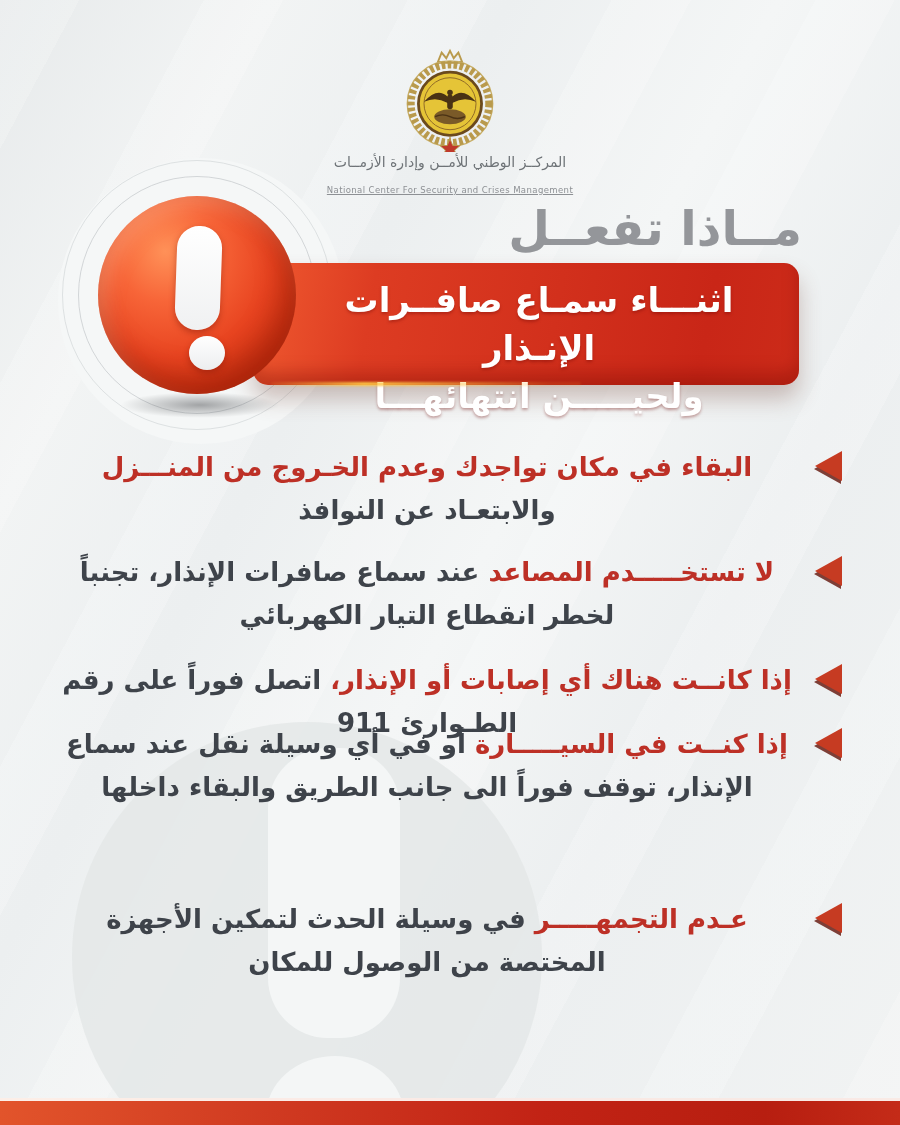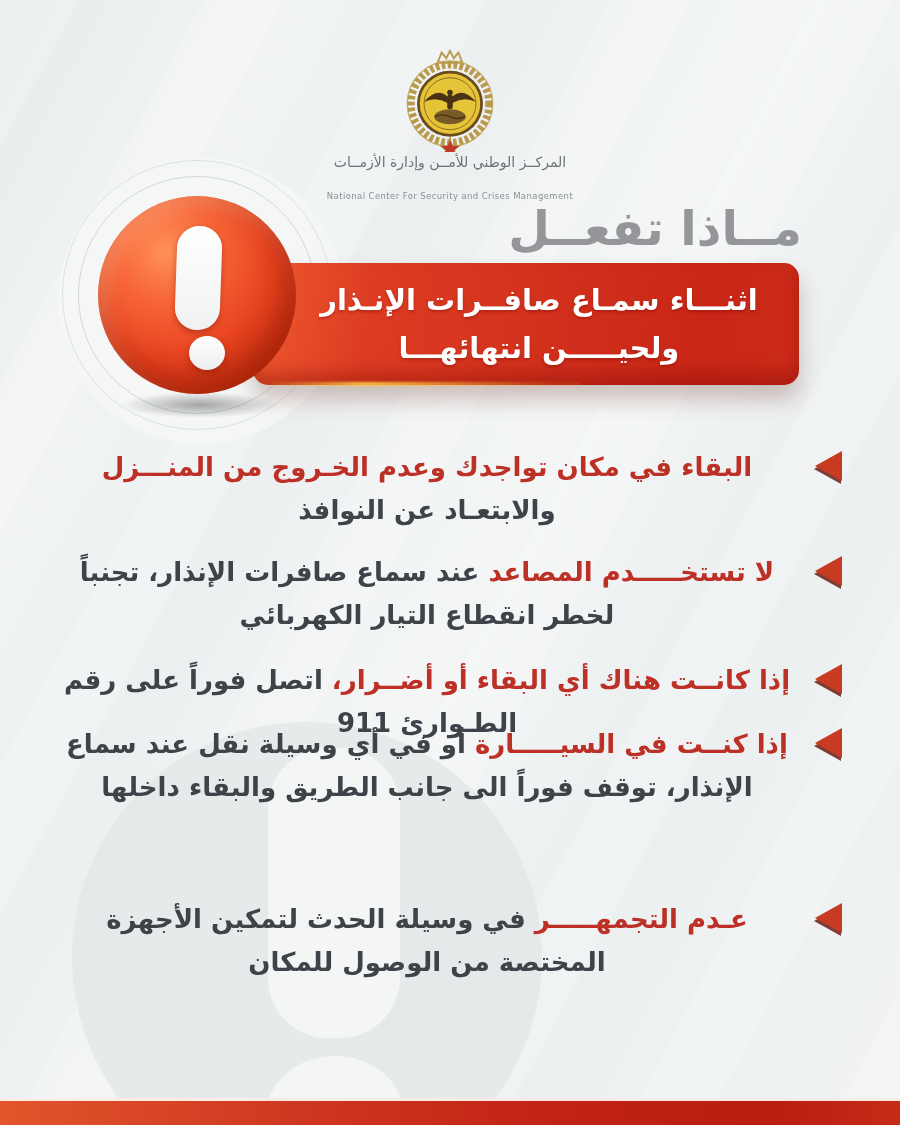--- a/index.html
+++ b/index.html
@@ -45,21 +45,21 @@
   
   .logo-wrap {
     position:absolute; left:250px; top:48px; width:400px; text-align:center; z-index:3;
   }
   .logo-wrap svg { display:block; margin:0 auto; }
   .logo-ar {
     direction:rtl; font-size:14px; font-weight:normal; color:#6e7377; margin-top:2px;
     letter-spacing:0px;
   }
   .logo-en {
-    font-size:8.5px; color:#8d9094; margin-top:21px; letter-spacing:.4px;
+    font-size:8.5px; color:#8d9094; margin-top:15px; letter-spacing:.4px;text-decoration:underline;
   }
 
   
   .page-title {
     position:absolute; top:200px; right:98px;
     direction:rtl; font-size:48px; font-weight:bold; color:#94969a;
     z-index:3;
   }
 
   
@@ -80,21 +80,21 @@
     box-shadow:0 14px 22px rgba(110,60,45,0.30), inset 0 -12px 16px rgba(120,10,4,0.35);
   }
   .banner::after {
     content:""; position:absolute; left:18px; right:40%; bottom:-1px; height:4px;
     border-radius:4px;
     background:linear-gradient(90deg, rgba(255,170,50,0.1), rgba(255,200,70,0.95) 30%, rgba(255,150,40,0.15) 90%);
     filter:blur(1px);
   }
   .banner-text {
     direction:rtl; text-align:center; color:#ffffff; font-weight:bold;
-    font-size:29px; line-height:48px; padding:13px 34px 0 60px;
+    font-size:34px; line-height:48px; padding:13px 34px 0 60px;
     text-shadow:0 2px 3px rgba(110,10,5,0.35);
   }
 
   .sphere {
     position:absolute; left:98px; top:196px; width:198px; height:198px;
     border-radius:50%; z-index:3;
     background:radial-gradient(circle at 34% 28%, #ff9158 0%, #f76538 26%, #e84420 55%, #d33412 78%, #bf2a0c 100%);
     box-shadow:inset -10px -16px 28px rgba(120,15,0,0.45), inset 8px 10px 18px rgba(255,200,160,0.35);
   }
   .sphere-shadow {
@@ -194,21 +194,21 @@
     <p class="btext"><strong class="hl">البقاء في مكان تواجدك وعدم الخـروج من المنـــزل</strong><span> والابتعـاد عن النوافذ</span></p>
   </div>
 
   <div class="bullet b2">
     <span class="tri"></span>
     <p class="btext"><strong class="hl">لا تستخـــــدم المصاعد</strong><span> عند سماع صافرات الإنذار، تجنباً لخطر انقطاع التيار الكهربائي</span></p>
   </div>
 
   <div class="bullet b3">
     <span class="tri"></span>
-    <p class="btext"><strong class="hl">إذا كانــت هناك أي البقاء أو أضــرار،</strong><span> اتصل فوراً على رقم الطـوارئ 911</span></p>
+    <p class="btext"><strong class="hl">إذا كانــت هناك أي إصابات أو الإنذار،</strong><span> اتصل فوراً على رقم الطـوارئ 911</span></p>
   </div>
 
   <div class="bullet b4">
     <span class="tri"></span>
     <p class="btext"><strong class="hl">إذا كنــت في السيـــــارة</strong><span> أو في أي وسيلة نقل عند سماع الإنذار، توقف فوراً الى جانب الطريق والبقاء داخلها</span></p>
   </div>
 
   <div class="bullet b5">
     <span class="tri"></span>
     <p class="btext"><strong class="hl">عـدم التجمهـــــر</strong><span> في وسيلة الحدث لتمكين الأجهزة المختصة من الوصول للمكان</span></p>

